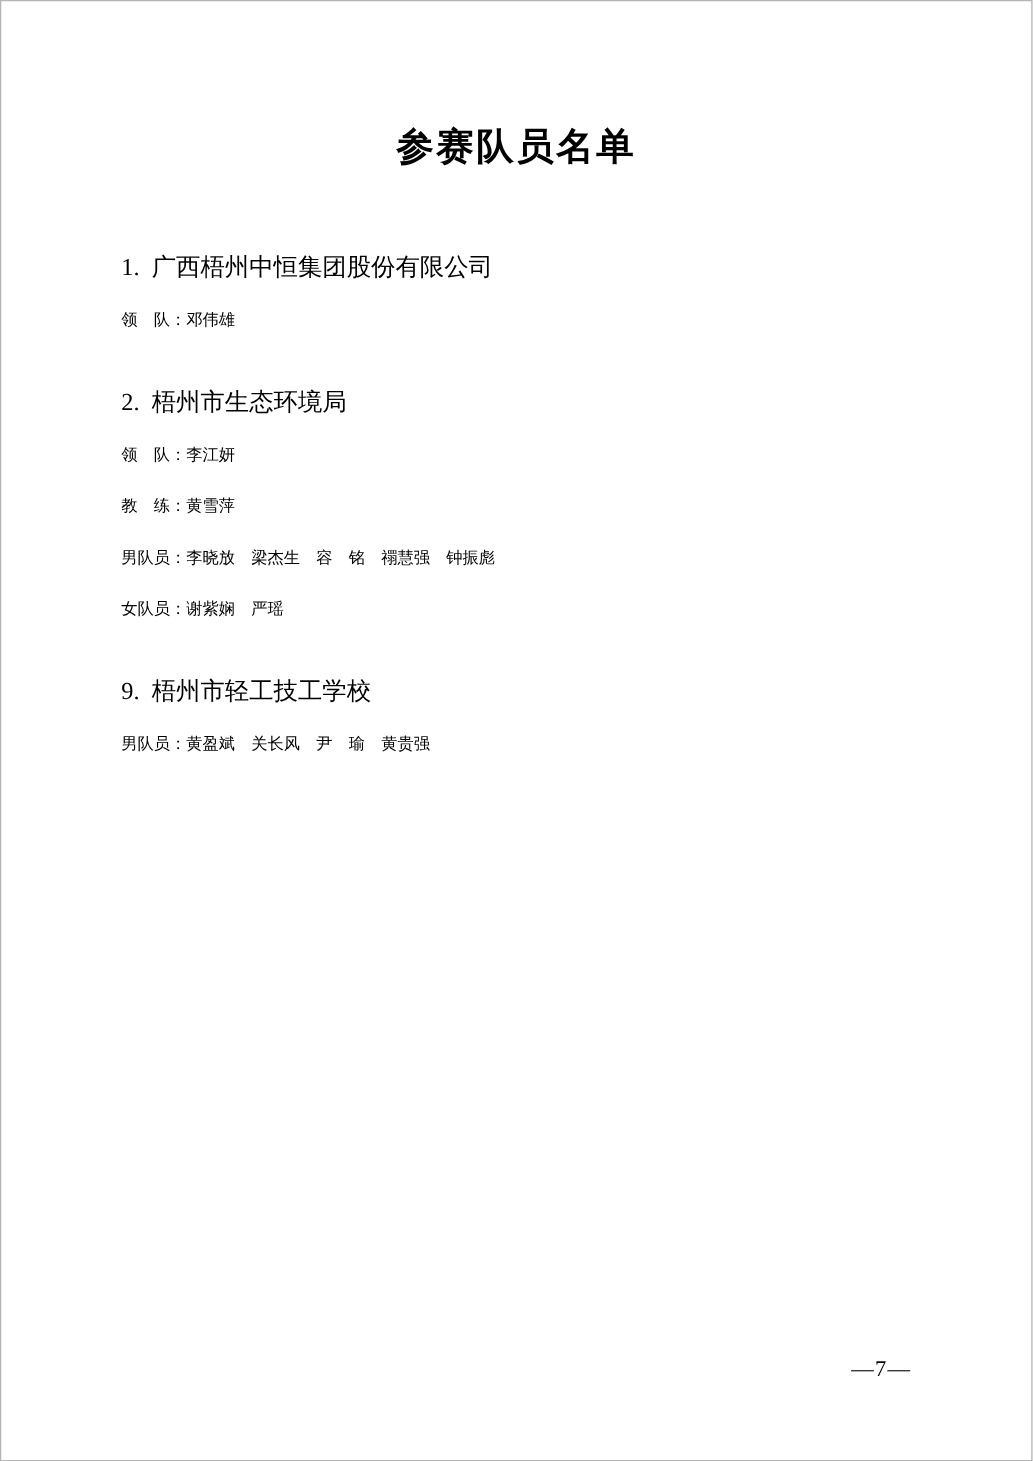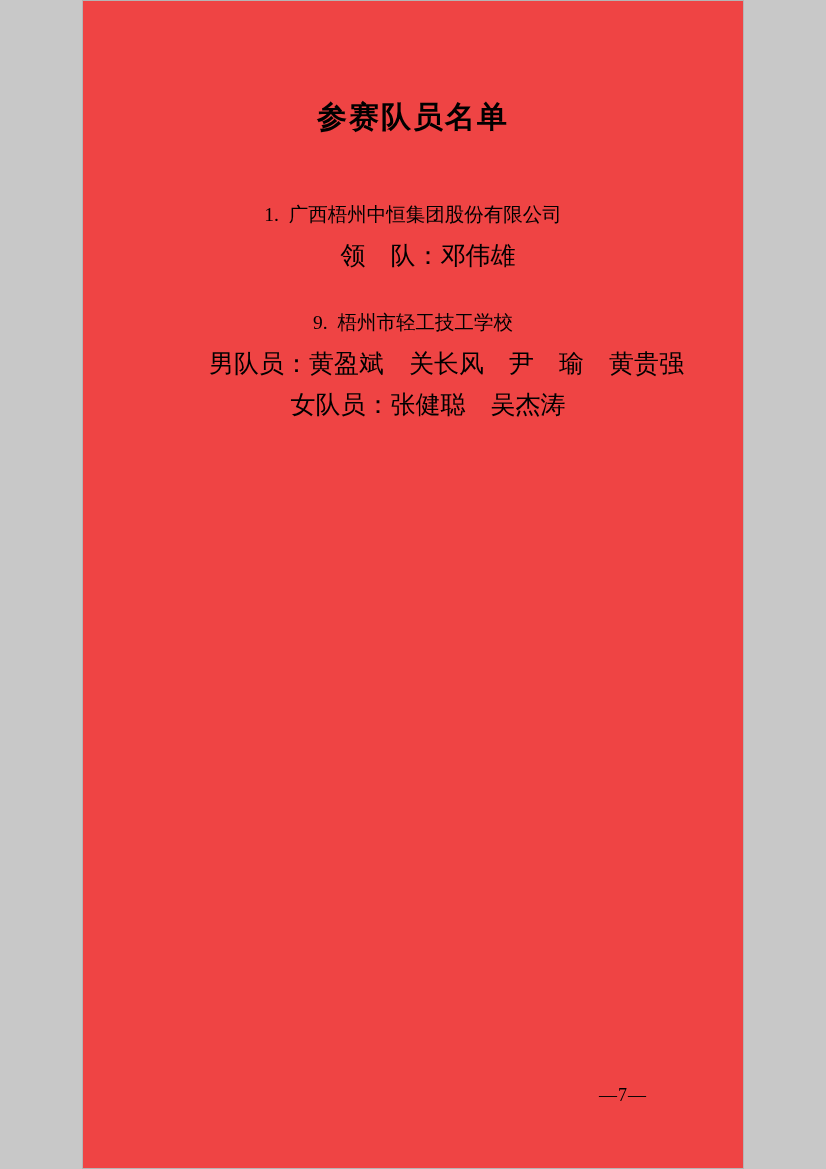--- a/index.html
+++ b/index.html
@@ -5,53 +5,51 @@
   html, body {
     margin: 0;
     padding: 0;
     background: #c8c8c8;
   }
   body {
     font-family: "Liberation Serif", "DejaVu Serif", serif;
   }
   .page {
     position: relative;
-    width: 662px;
+    width: 826px;
     height: 1169px;
     margin: 0 auto;
-    background: #ef4444;
+    background: #ffffff;
     box-sizing: border-box;
     border: 1px solid #b5b5b5;
     overflow: hidden;
   }
   .doc-title {
     text-align: center;
     font-size: 30px;
     font-weight: bold;
     letter-spacing: 2px;
     margin: 0;
     padding-top: 96px;
     color: #000;
     font-family: "Liberation Serif", "DejaVu Serif", serif;
   }
   .content {
     padding: 0 96px 0 96px;
     margin-top: 56px;
   }
   .team {
     margin-bottom: 26px;
-    text-align: center;
   }
   .line {
-    font-size: 25px;
+    font-size: 13px;
     line-height: 41px;
     color: #000;
     white-space: pre;
     font-family: "Liberation Serif", "DejaVu Serif", serif;
-    margin-left: 30px;
   }
   .team-name {
     font-size: 19.5px;
     line-height: 41px;
     color: #000;
     white-space: pre;
   }
   .page-number {
     position: absolute;
     right: 96px;
@@ -68,24 +66,30 @@
 
   <h1 class="doc-title">参赛队员名单</h1>
 
   <div class="content">
 
     <div class="team">
       <div class="team-name">1.  广西梧州中恒集团股份有限公司</div>
       <div class="line">领　队：邓伟雄</div>
     </div>
 
+    <div class="team">
+      <div class="team-name">2.  梧州市生态环境局</div>
+      <div class="line">领　队：李江妍</div>
+      <div class="line">教　练：黄雪萍</div>
+      <div class="line">男队员：李晓放　梁杰生　容　铭　禤慧强　钟振彪</div>
+      <div class="line">女队员：谢紫娴　严瑶</div>
+    </div>
 
     <div class="team">
       <div class="team-name">9.  梧州市轻工技工学校</div>
       <div class="line">男队员：黄盈斌　关长风　尹　瑜　黄贵强</div>
-      <div class="line">女队员：张健聪　吴杰涛</div>
     </div>
 
   </div>
 
   <div class="page-number">—7—</div>
 
 </div>
 
 </body></html>

